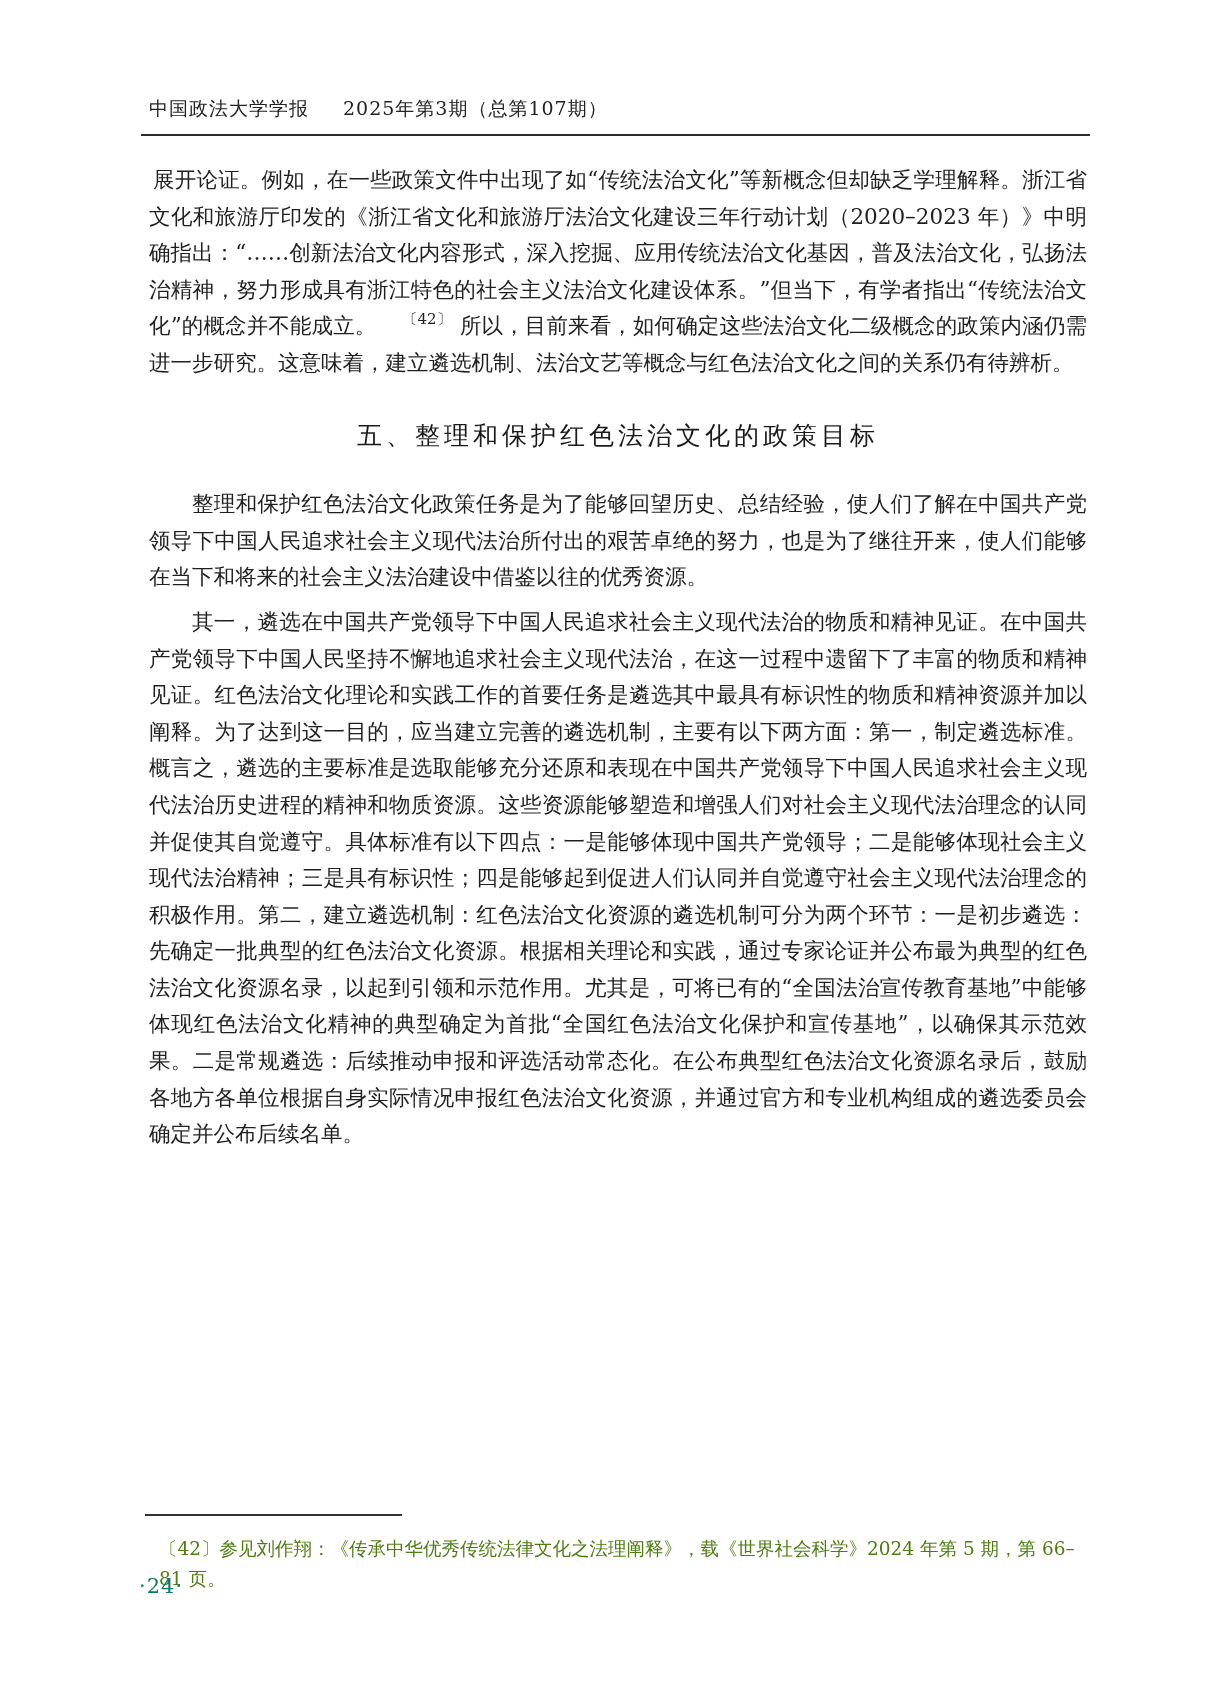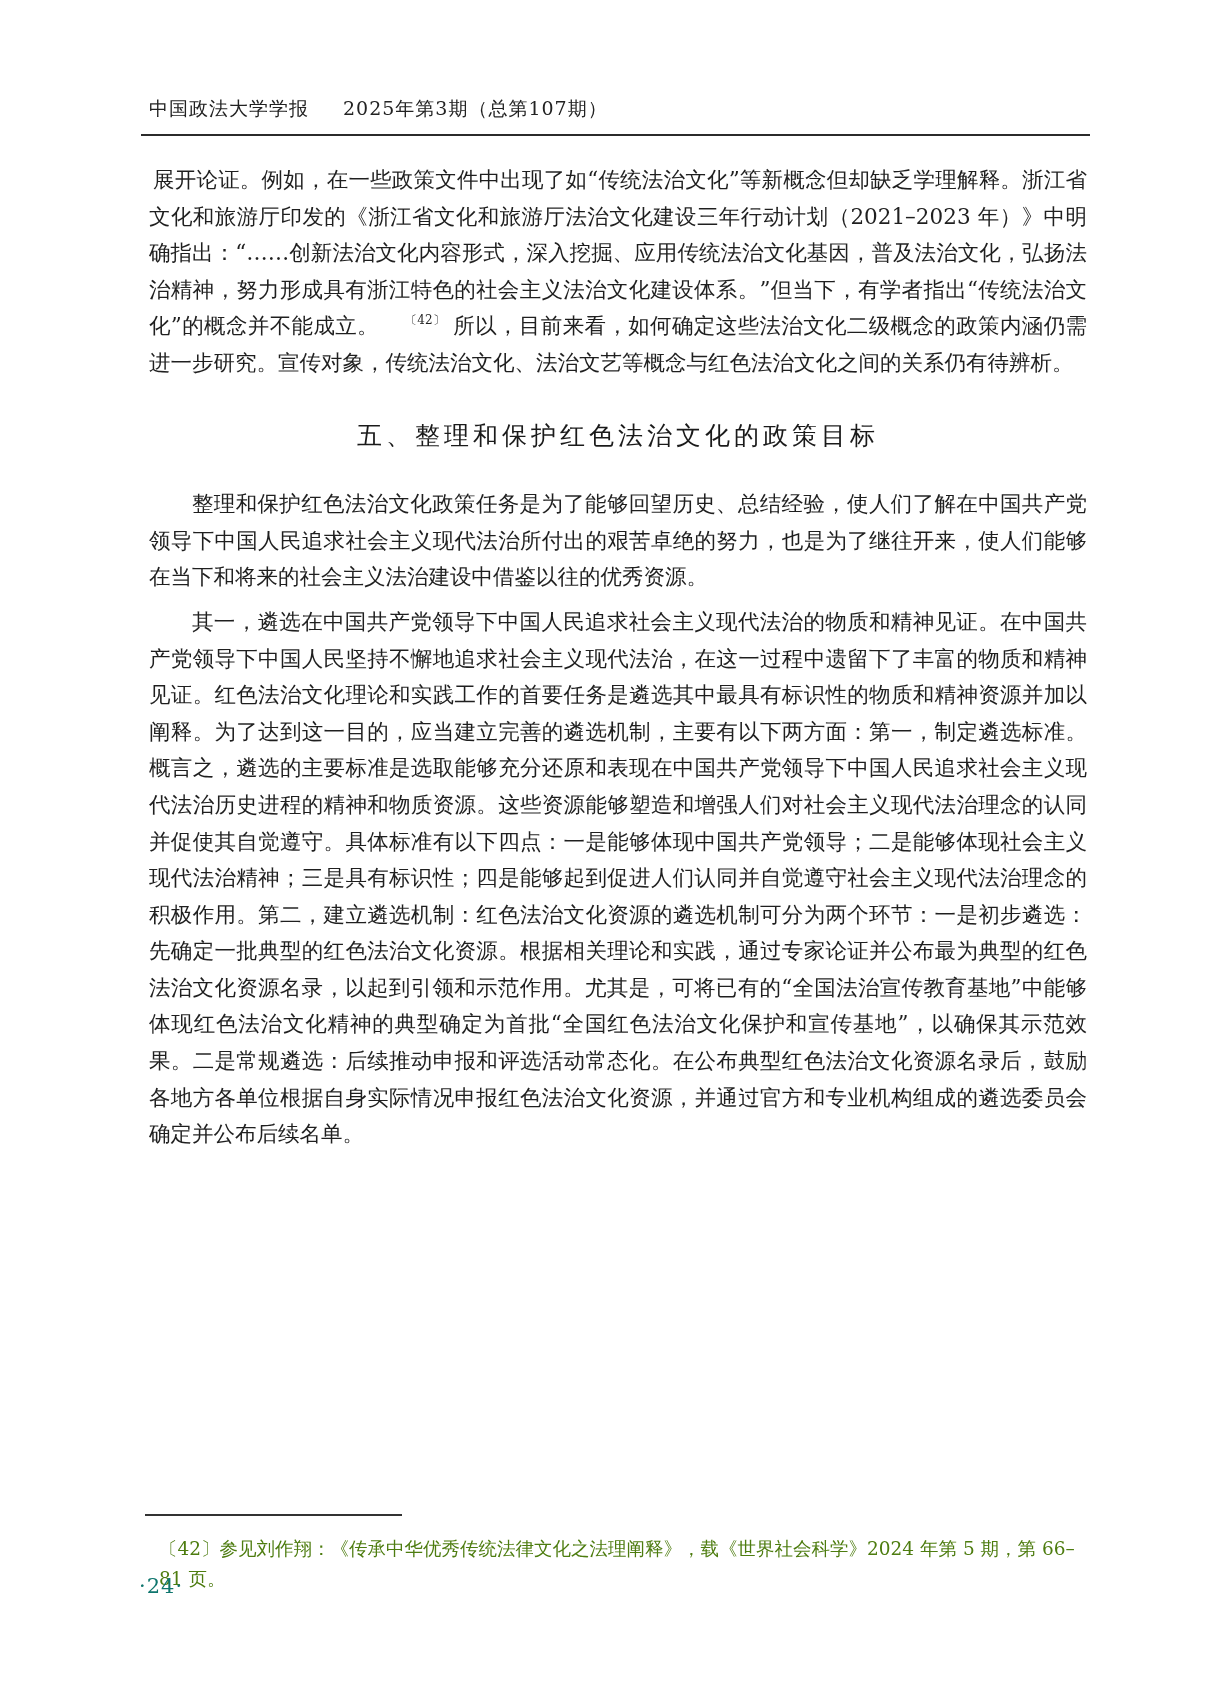--- a/index.html
+++ b/index.html
@@ -33,21 +33,21 @@
     width: 954px;
     font-size: 21.5px;
     line-height: 36.6px;
     text-align: justify;
     text-justify: inter-character;
     color: #1f1f1f;
   }
   .para { text-indent: 2em; }
   .para.no-indent { text-indent: 0; }
   sup.fnref {
-    font-size: 12px;
+    font-size: 15px;
     line-height: 0;
     vertical-align: 9px;
     letter-spacing: 0;
     margin-left: 18px;
   }
   .section-heading {
     margin-top: 28px;
     margin-bottom: 24px;
     text-align: center;
     font-size: 25px;
@@ -86,21 +86,21 @@
 <body>
 
 <div class="page">
 
   <div class="running-head">
     <span class="journal">中国政法大学学报</span><span>2025年第3期（总第107期）</span>
   </div>
 
   <div class="body-text">
 
-    <p class="para no-indent"><span>展开论证。例如，在一些政策文件中出现了如“传统法治文化”等新概念但却缺乏学理解释。浙江省文化和旅游厅印发的《浙江省文化和旅游厅法治文化建设三年行动计划（2021–2023 年）》中明确指出：“……创新法治文化内容形式，深入挖掘、应用传统法治文化基因，普及法治文化，弘扬法治精神，努力形成具有浙江特色的社会主义法治文化建设体系。”但当下，有学者指出“传统法治文化”的概念并不能成立。</span><sup class="fnref">〔42〕</sup><span>所以，目前来看，如何确定这些法治文化二级概念的政策内涵仍需进一步研究。宣传对象，传统法治文化、法治文艺等概念与红色法治文化之间的关系仍有待辨析。</span></p>
+    <p class="para no-indent"><span>展开论证。例如，在一些政策文件中出现了如“传统法治文化”等新概念但却缺乏学理解释。浙江省文化和旅游厅印发的《浙江省文化和旅游厅法治文化建设三年行动计划（2020–2023 年）》中明确指出：“……创新法治文化内容形式，深入挖掘、应用传统法治文化基因，普及法治文化，弘扬法治精神，努力形成具有浙江特色的社会主义法治文化建设体系。”但当下，有学者指出“传统法治文化”的概念并不能成立。</span><sup class="fnref">〔42〕</sup><span>所以，目前来看，如何确定这些法治文化二级概念的政策内涵仍需进一步研究。这意味着，建立遴选机制、法治文艺等概念与红色法治文化之间的关系仍有待辨析。</span></p>
 
 
     <h2 class="section-heading">五、整理和保护红色法治文化的政策目标</h2>
 
     <p class="para">整理和保护红色法治文化政策任务是为了能够回望历史、总结经验，使人们了解在中国共产党领导下中国人民追求社会主义现代法治所付出的艰苦卓绝的努力，也是为了继往开来，使人们能够在当下和将来的社会主义法治建设中借鉴以往的优秀资源。</p>
 
 
     <p class="para">其一，遴选在中国共产党领导下中国人民追求社会主义现代法治的物质和精神见证。在中国共产党领导下中国人民坚持不懈地追求社会主义现代法治，在这一过程中遗留下了丰富的物质和精神见证。红色法治文化理论和实践工作的首要任务是遴选其中最具有标识性的物质和精神资源并加以阐释。为了达到这一目的，应当建立完善的遴选机制，主要有以下两方面：第一，制定遴选标准。概言之，遴选的主要标准是选取能够充分还原和表现在中国共产党领导下中国人民追求社会主义现代法治历史进程的精神和物质资源。这些资源能够塑造和增强人们对社会主义现代法治理念的认同并促使其自觉遵守。具体标准有以下四点：一是能够体现中国共产党领导；二是能够体现社会主义现代法治精神；三是具有标识性；四是能够起到促进人们认同并自觉遵守社会主义现代法治理念的积极作用。第二，建立遴选机制：红色法治文化资源的遴选机制可分为两个环节：一是初步遴选：先确定一批典型的红色法治文化资源。根据相关理论和实践，通过专家论证并公布最为典型的红色法治文化资源名录，以起到引领和示范作用。尤其是，可将已有的“全国法治宣传教育基地”中能够体现红色法治文化精神的典型确定为首批“全国红色法治文化保护和宣传基地”，以确保其示范效果。二是常规遴选：后续推动申报和评选活动常态化。在公布典型红色法治文化资源名录后，鼓励各地方各单位根据自身实际情况申报红色法治文化资源，并通过官方和专业机构组成的遴选委员会确定并公布后续名单。</p>
 
 

